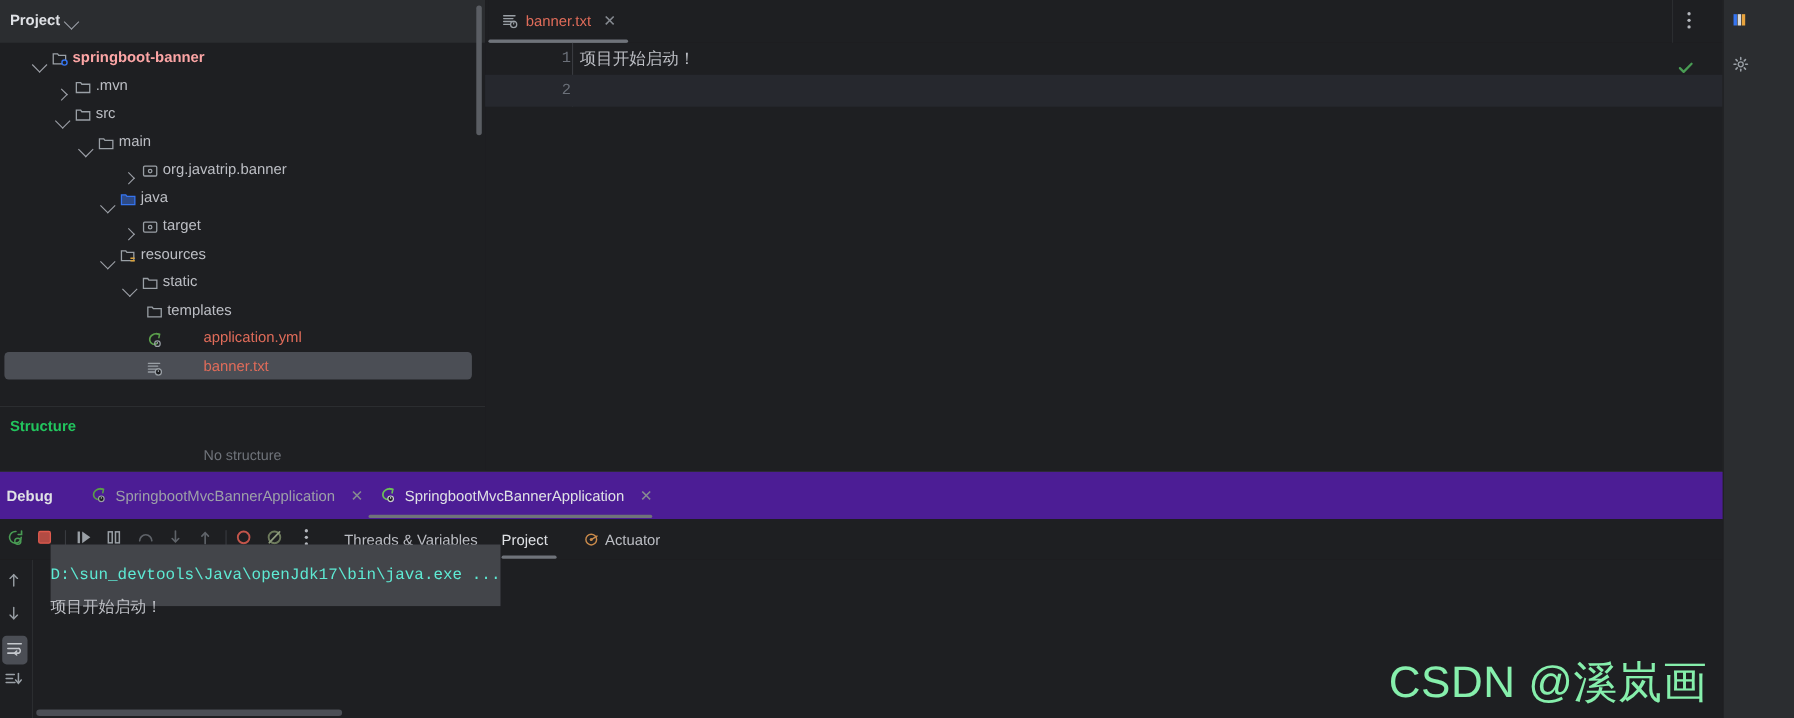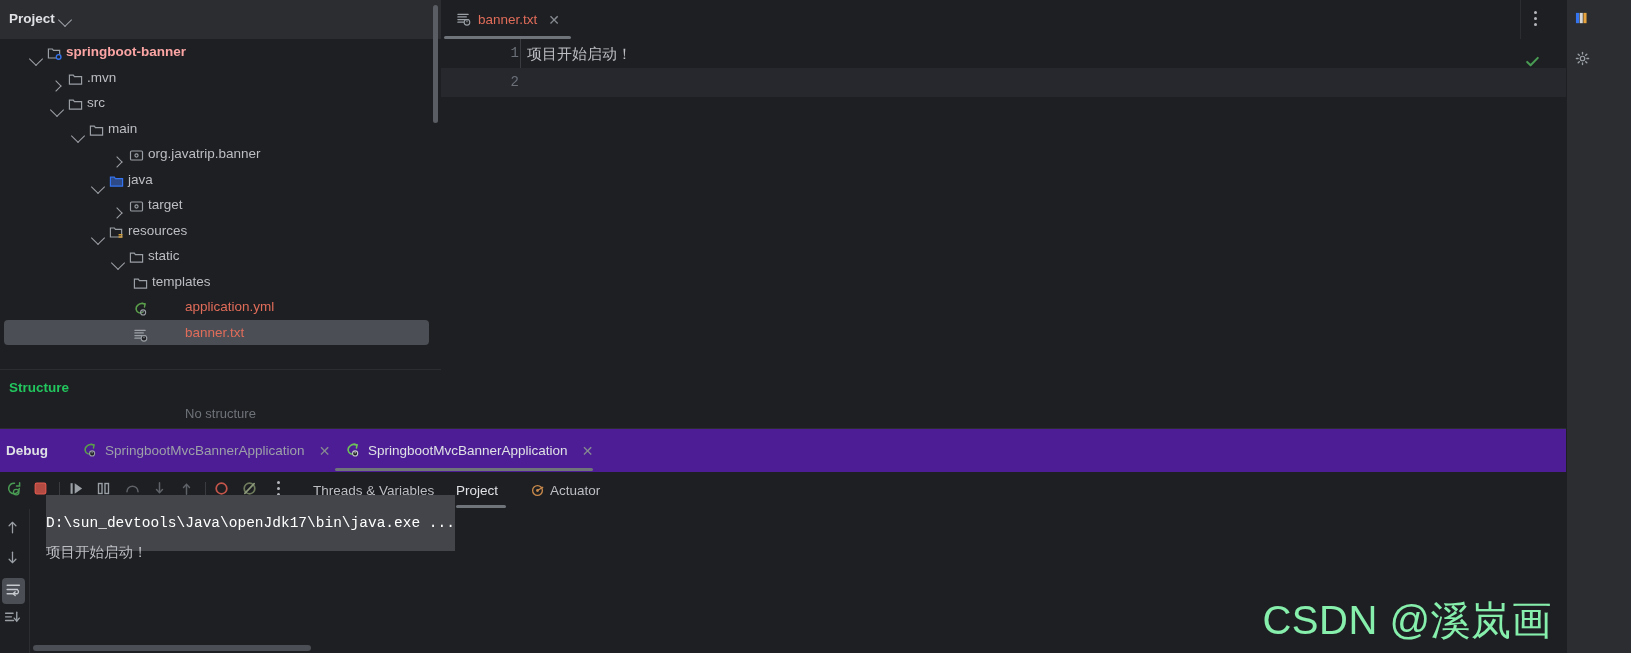--- a/index.html
+++ b/index.html
@@ -77,21 +77,21 @@
   .ttab.off{color:#bcbec4;}
   .ttabline{position:absolute;top:33px;height:3px;background:#6f737a;border-radius:2px;}
 
   .cons{position:absolute;left:0;top:80px;width:1566px;height:145px;background:#1e1f22;}
   .cgut{position:absolute;left:0;top:0;width:29px;height:145px;background:#1e1f22;border-right:1px solid #2b2d30;}
   .cgut .gi{position:absolute;left:3px;cursor:pointer;}
   .cgut .act{background:#4b4e55;border-radius:4px;}
   .cbody{position:absolute;left:30px;top:0;right:0;height:145px;
          font-family:"Liberation Mono","DejaVu Sans Mono",monospace;font-size:14.5px;}
   .cline{position:relative;height:29px;line-height:29px;white-space:pre;padding-left:16px;}
-  .cline .selbg{background:#43454a;color:#ffffff;padding:20px 0;}
+  .cline .selbg{background:#43454a;color:#5eead4;padding:20px 0;}
   .cline.plain{color:#bcbec4;}
   .cline.cjk{font-family:"Liberation Sans","DejaVu Sans",sans-serif;font-size:14.5px;color:#bcbec4;}
 
   .hscroll{position:absolute;left:33px;bottom:3px;width:278px;height:6px;background:#4b4e55;border-radius:4px;}
   .wm{position:absolute;right:14px;bottom:6px;font-size:40px;color:#86efac;letter-spacing:.5px;
       font-family:"Liberation Sans","DejaVu Sans",sans-serif;}
 </style>
 </head>
 <body>
 

